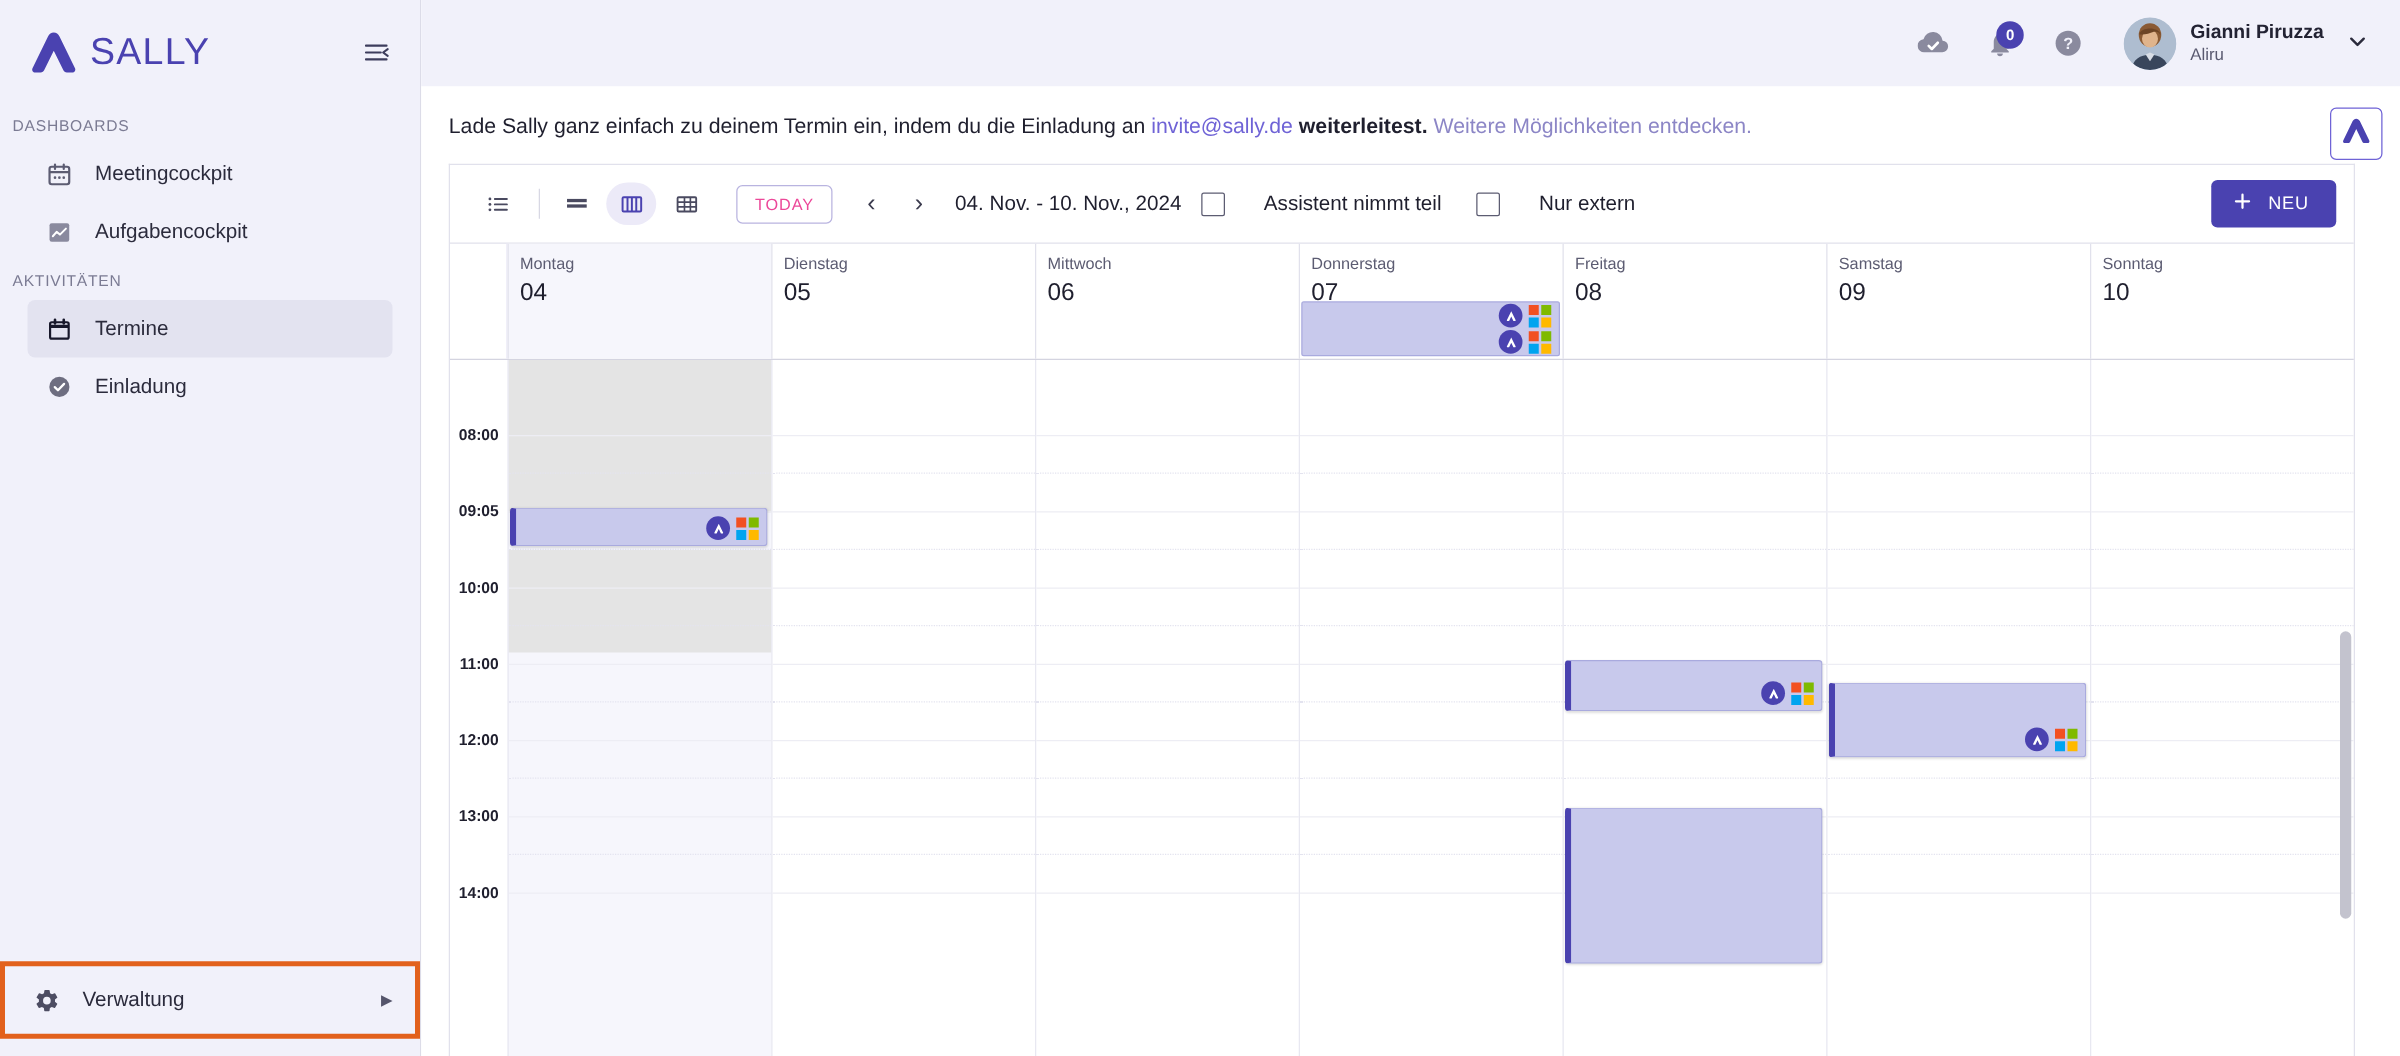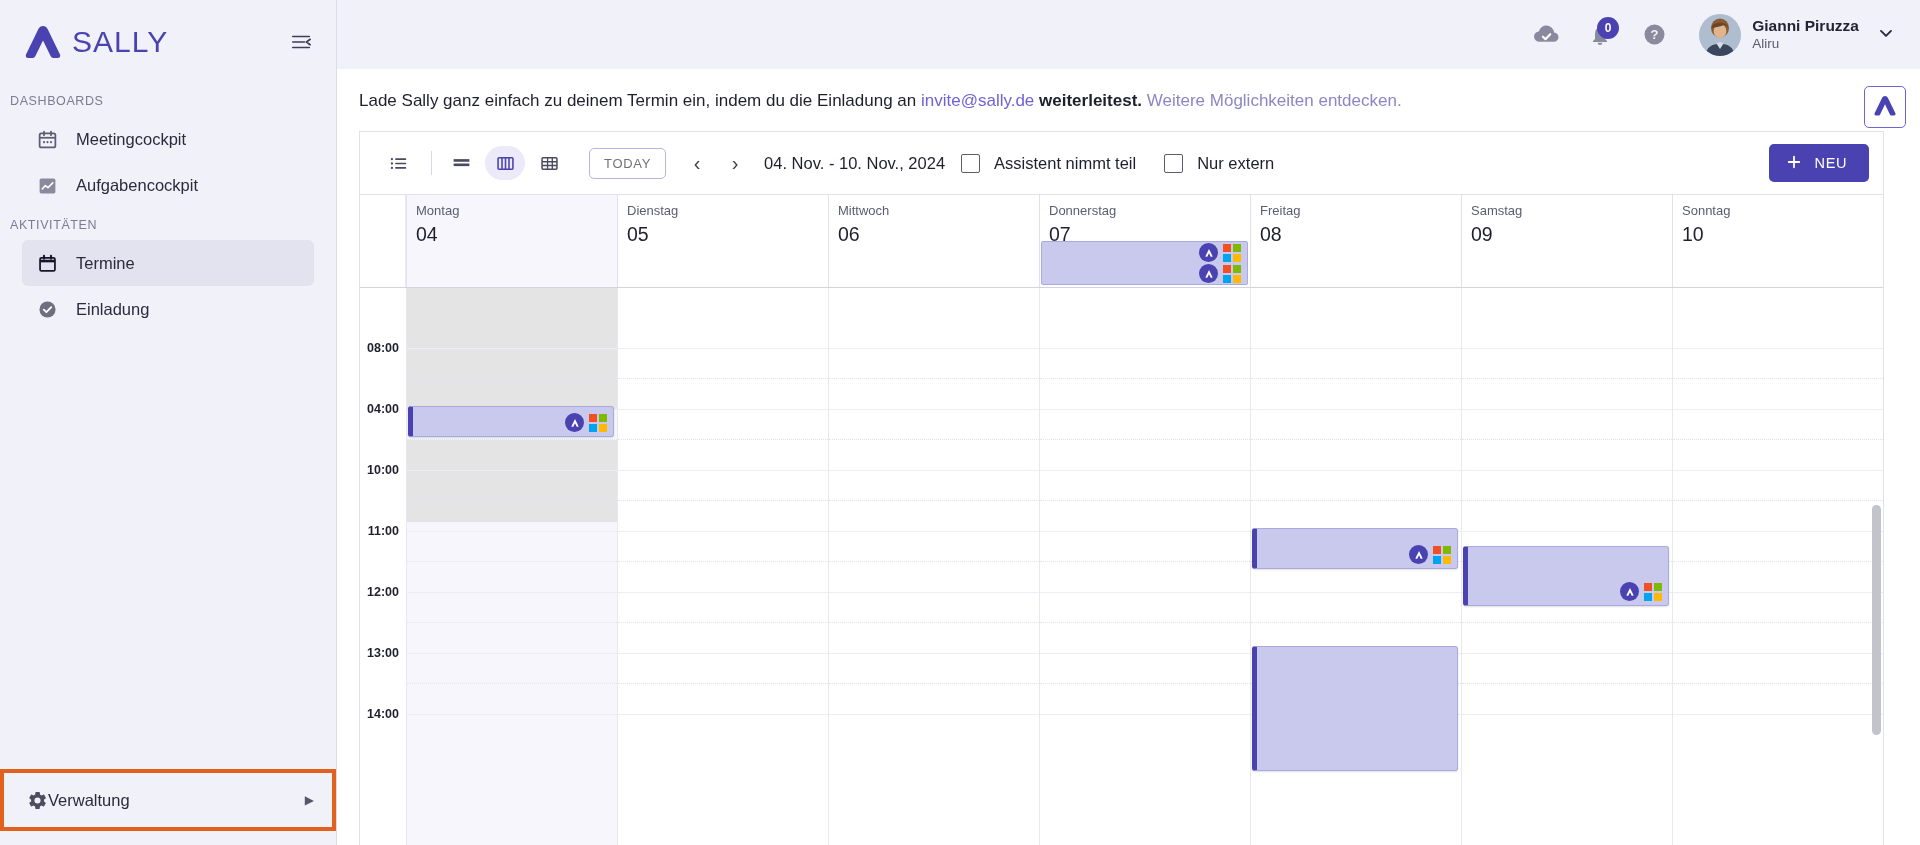--- a/index.html
+++ b/index.html
@@ -56,21 +56,21 @@
 
   .admin-wrap {
     margin: 0 0 14px 0;
     padding: 4px;
     border: 4px solid #e2611c;
     background: #f1f1fa;
   }
   .admin-item {
     display: flex; align-items: center;
     height: 46px; padding: 0 14px 0 18px;
-    gap: 0; font-size: 16.5px; color: #2b2b3c;
+    gap: 18px; font-size: 16.5px; color: #2b2b3c;
     cursor: pointer;
   }
   .admin-arrow { margin-left: auto; color: #55556b; font-size: 12px; }
 
   
   .main {
     flex: 1 1 auto; height: 845px;
     display: flex; flex-direction: column;
     background: #ffffff;
     position: relative;
@@ -142,32 +142,32 @@
     width: 40px; height: 34px;
     display: flex; align-items: center; justify-content: center;
     cursor: pointer; color: #4a4a60; border-radius: 17px;
     margin-right: 4px;
   }
   .vt-btn.sel { background: #eceaf8; color: #4a42b0; }
   .vt-divider { width: 1px; height: 24px; background: #d8d8e4; margin: 0 9px; }
   .today-btn {
     margin-left: 16px;
     border: 1px solid #b9b4e0; border-radius: 5px;
-    color: #737373; background: #fff;
+    color: #ec4899; background: #fff;
     font-size: 13px; letter-spacing: .7px;
     padding: 7px 14px; cursor: pointer;
   }
   .nav-arrow {
     width: 38px; height: 34px; cursor: pointer;
     display: flex; align-items: center; justify-content: center;
     color: #3b3b4e; font-size: 20px;
   }
   .nav-arrow.first { margin-left: 12px; }
   .range-label { font-size: 16.5px; color: #1f1f2e; margin: 0 16px 0 10px; font-weight: 500; }
-  .chk-wrap { display: flex; align-items: center; gap: 14px; margin-right: 28px; cursor: pointer; }
+  .chk-wrap { display: flex; align-items: center; gap: 31px; margin-right: 28px; cursor: pointer; }
   .chk-box {
     width: 19px; height: 19px; border: 1.6px solid #5c5c72;
     border-radius: 2px; background: #fff;
   }
   .chk-label { font-size: 16.5px; color: #1f1f2e; }
   .new-btn {
     margin-left: auto;
     background: #4a42b0; color: #fff;
     border: none; border-radius: 5px;
     height: 38px; padding: 0 22px 0 16px;
@@ -524,21 +524,21 @@
             <div class="head-col">
               <div class="dow">Sonntag</div>
               <div class="dnum">10</div>
             </div>
           </div>
 
           <div class="cal-body">
 
             <div class="time-gutter">
               <span class="time-label" style="top:60px">08:00</span>
-              <span class="time-label" style="top:121px">04:00</span>
+              <span class="time-label" style="top:121px">09:05</span>
               <span class="time-label" style="top:182px">10:00</span>
               <span class="time-label" style="top:243px">11:00</span>
               <span class="time-label" style="top:304px">12:00</span>
               <span class="time-label" style="top:365px">13:00</span>
               <span class="time-label" style="top:426px">14:00</span>
             </div>
 
             <div class="grid-area">
 
               <div class="day-col weekend-shade">

